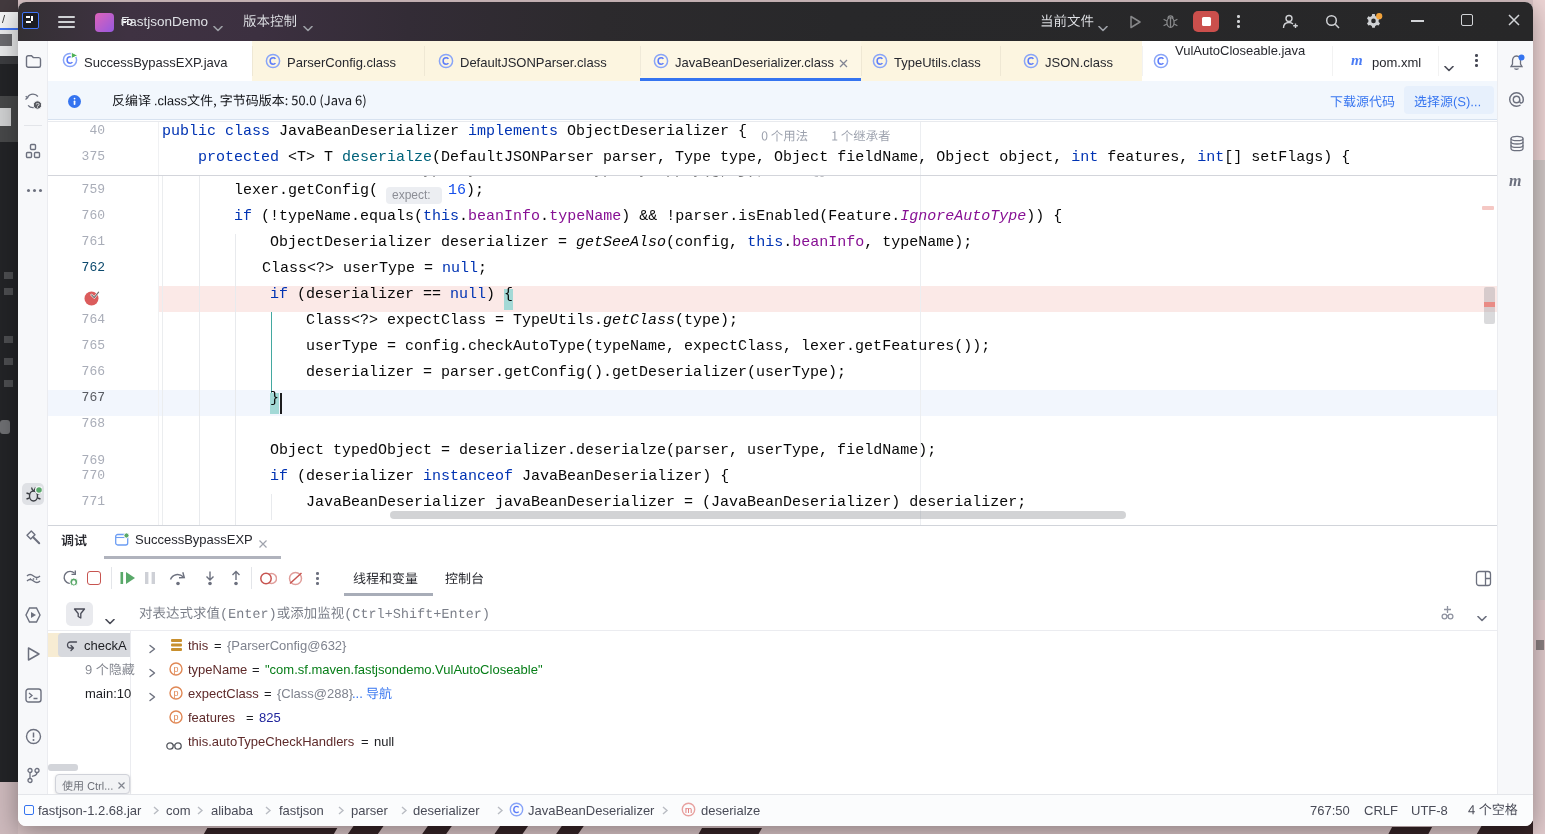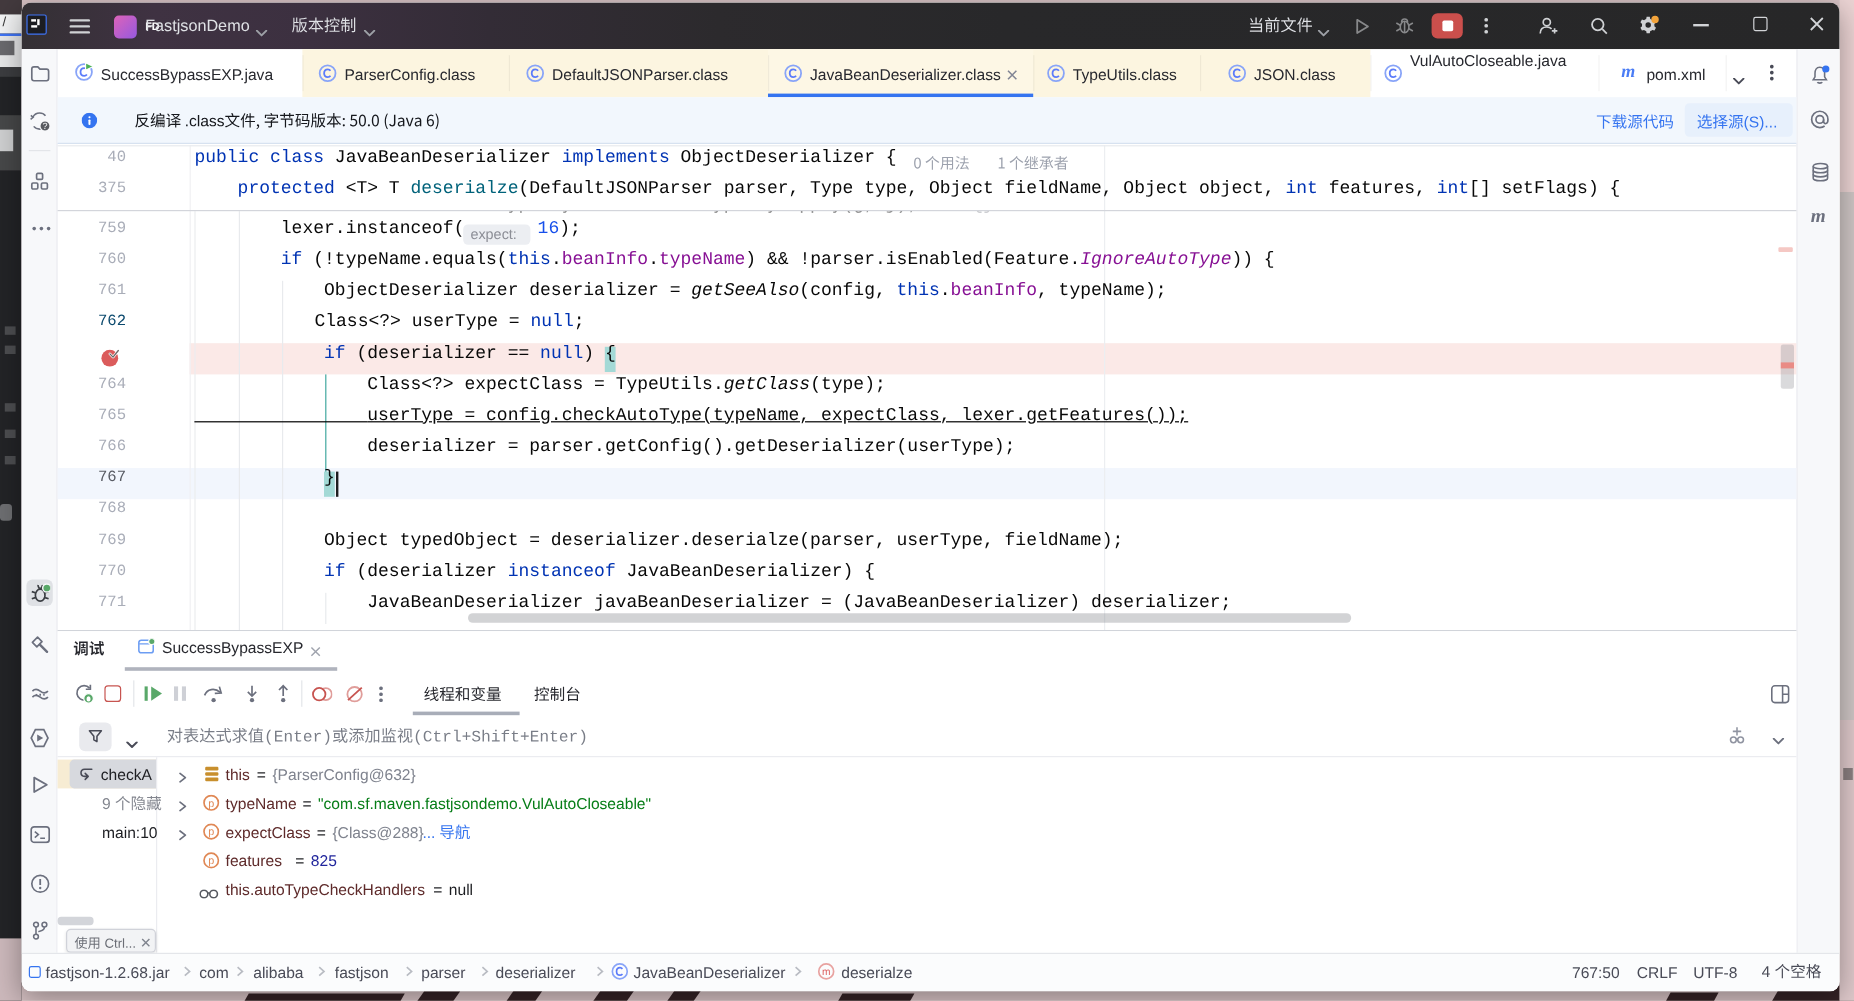--- a/index.html
+++ b/index.html
@@ -261,21 +261,21 @@
     <div style="position:absolute;left:42.0px;top:146.5px;width:45.0px;height:26px;line-height:26px;font:13px 'Liberation Mono',monospace;color:#a9adb8;text-align:right;">375</div>
     <div style="position:absolute;left:42.0px;top:179.5px;width:45.0px;height:26px;line-height:26px;font:13px 'Liberation Mono',monospace;color:#a9adb8;text-align:right;">759</div>
     <div style="position:absolute;left:42.0px;top:205.5px;width:45.0px;height:26px;line-height:26px;font:13px 'Liberation Mono',monospace;color:#a9adb8;text-align:right;">760</div>
     <div style="position:absolute;left:42.0px;top:231.5px;width:45.0px;height:26px;line-height:26px;font:13px 'Liberation Mono',monospace;color:#a9adb8;text-align:right;">761</div>
     <div style="position:absolute;left:42.0px;top:257.5px;width:45.0px;height:26px;line-height:26px;font:13px 'Liberation Mono',monospace;color:#0c4a6e;text-align:right;">762</div>
     <div style="position:absolute;left:42.0px;top:309.5px;width:45.0px;height:26px;line-height:26px;font:13px 'Liberation Mono',monospace;color:#a9adb8;text-align:right;">764</div>
     <div style="position:absolute;left:42.0px;top:335.5px;width:45.0px;height:26px;line-height:26px;font:13px 'Liberation Mono',monospace;color:#a9adb8;text-align:right;">765</div>
     <div style="position:absolute;left:42.0px;top:361.5px;width:45.0px;height:26px;line-height:26px;font:13px 'Liberation Mono',monospace;color:#a9adb8;text-align:right;">766</div>
     <div style="position:absolute;left:42.0px;top:387.5px;width:45.0px;height:26px;line-height:26px;font:13px 'Liberation Mono',monospace;color:#585b63;text-align:right;">767</div>
     <div style="position:absolute;left:42.0px;top:413.5px;width:45.0px;height:26px;line-height:26px;font:13px 'Liberation Mono',monospace;color:#a9adb8;text-align:right;">768</div>
-    <div style="position:absolute;left:42.0px;top:440px;width:45.0px;height:26px;line-height:26px;font:13px 'Liberation Mono',monospace;color:#a9adb8;text-align:right;">769</div>
+    <div style="position:absolute;left:42.0px;top:451px;width:45.0px;height:26px;line-height:26px;font:13px 'Liberation Mono',monospace;color:#a9adb8;text-align:right;">769</div>
     <div style="position:absolute;left:42.0px;top:465.5px;width:45.0px;height:26px;line-height:26px;font:13px 'Liberation Mono',monospace;color:#a9adb8;text-align:right;">770</div>
     <div style="position:absolute;left:42.0px;top:491.5px;width:45.0px;height:26px;line-height:26px;font:13px 'Liberation Mono',monospace;color:#a9adb8;text-align:right;">771</div>
     <div style="position:absolute;left:66.0px;top:289.0px;width:16.0px;height:15.0px;"><svg width="16" height="15" viewBox="0 0 16 15">
         <circle cx="7.5" cy="7.5" r="7" fill="#db5c5c"></circle>
         <path d="M7.6 3.9 L10.2 6.6 L14.6 1.1" stroke="#fff" stroke-width="2.2" fill="none" stroke-linecap="round" stroke-linejoin="round"></path>
         <path d="M7.6 3.9 L10.2 6.6 L14.6 1.1" stroke="#6d6a6a" stroke-width="1.1" fill="none" stroke-linecap="round" stroke-linejoin="round"></path>
       </svg></div>
     <div style="position:absolute;left:486.1px;top:286.5px;width:9.0px;height:21.0px;background:#a3d9d6;"></div>
     <div style="position:absolute;left:252.0px;top:390.5px;width:9.0px;height:21.0px;background:#a3d9d6;"></div>
     <div style="position:absolute;left:262.0px;top:390.5px;width:2.0px;height:21.0px;background:#1d1d1f;"></div>
@@ -300,30 +300,30 @@
             <path transform="translate(34.7 0) scale(0.01250 -0.01250)" d="M469 606H545V25Q545 -10 536 -28Q526 -46 500 -55Q475 -64 433 -66Q390 -69 326 -69Q323 -53 315 -32Q307 -10 298 5Q349 3 391 3Q432 2 446 3Q459 4 464 9Q469 13 469 25ZM201 798H752V729H201ZM730 798H749L766 801L818 764Q780 725 729 686Q679 648 624 615Q568 582 513 557Q506 568 492 583Q479 597 469 606Q518 626 568 656Q618 686 661 720Q704 753 730 783ZM352 514H659V450H352ZM69 582H286V513H69ZM334 360H676V295H334ZM288 202H721V136H288ZM887 590 947 542Q921 510 890 477Q860 443 829 412Q798 382 771 358L724 399Q750 423 780 456Q810 489 839 525Q867 560 887 590ZM735 613Q752 500 782 398Q812 295 858 214Q903 134 967 85Q958 78 948 67Q937 56 928 44Q918 32 911 22Q845 80 798 168Q750 256 719 367Q688 478 669 602ZM266 582H281L295 585L341 568Q322 440 286 333Q250 227 201 145Q153 63 95 10Q89 19 78 29Q68 40 57 50Q46 59 37 65Q93 114 139 188Q185 263 217 359Q250 454 266 565Z"></path>
             <path transform="translate(47.2 0) scale(0.01250 -0.01250)" d="M54 519H946V451H54ZM142 714H722V648H142ZM305 183H776V123H305ZM305 18H776V-47H305ZM399 840H473V483H399ZM837 806 901 771Q801 640 671 531Q540 422 390 336Q240 250 80 189Q76 198 67 209Q58 221 49 233Q39 244 32 252Q194 308 343 390Q492 472 619 577Q745 682 837 806ZM264 346H823V-76H746V282H339V-80H264Z"></path>
           </g>
         </g>
       </svg></div>
     <div style="position:absolute;left:30.0px;top:172.5px;width:1449.0px;height:1.5px;background:#d3d5db;"></div>
     <div style="position:absolute;left:30.0px;top:119.0px;width:1449.0px;height:0.5px;background:#e8eaee;"></div>
     <div style="position:absolute;left:216.0px;top:174.0px;width:700.0px;height:5.5px;overflow:hidden;opacity:.55;">
       <div style="position:absolute;left:0;top:-14.5px;line-height:20px;font:15px 'Liberation Mono',monospace;white-space:pre;"><span style="color:#0033b3;">boolean</span><span style="color:#080808;"> enableFor = typeKey != </span><span style="color:#0033b3;">null</span><span style="color:#080808;"> &amp;&amp; typeKey.apply(g, j); </span><span style="color:#8c8e96;">// #{}</span></div>
     </div>
-    <div style="position:absolute;left:144.0px;top:179.5px;height:26px;line-height:26px;font:15px 'Liberation Mono',monospace;white-space:pre;"><span style="color:#080808;">        </span><span style="color:#080808;">lexer.instanceof(</span></div>
+    <div style="position:absolute;left:144.0px;top:179.5px;height:26px;line-height:26px;font:15px 'Liberation Mono',monospace;white-space:pre;"><span style="color:#080808;">        </span><span style="color:#080808;">lexer.getConfig(</span></div>
     <div style="position:absolute;left:368.0px;top:184.5px;width:56.0px;height:17.0px;background:#eceef2;border-radius:4px;"></div>
     <div style="position:absolute;left:374.0px;top:186.0px;font:12px 'Liberation Sans',sans-serif;color:#8c8e96;white-space:pre;">expect:</div>
     <div style="position:absolute;left:430.0px;top:179.5px;height:26px;line-height:26px;font:15px 'Liberation Mono',monospace;white-space:pre;"><span style="color:#1750eb;">16</span><span style="color:#080808;">);</span></div>
     <div style="position:absolute;left:144.0px;top:205.5px;height:26px;line-height:26px;font:15px 'Liberation Mono',monospace;white-space:pre;"><span style="color:#080808;">        </span><span style="color:#0033b3;">if </span><span style="color:#080808;">(!typeName.equals(</span><span style="color:#0033b3;">this</span><span style="color:#080808;">.</span><span style="color:#871094;">beanInfo</span><span style="color:#080808;">.</span><span style="color:#871094;">typeName</span><span style="color:#080808;">) &amp;&amp; !parser.isEnabled(Feature.</span><span style="color:#871094;font-style:italic;">IgnoreAutoType</span><span style="color:#080808;">)) {</span></div>
     <div style="position:absolute;left:144.0px;top:231.5px;height:26px;line-height:26px;font:15px 'Liberation Mono',monospace;white-space:pre;"><span style="color:#080808;">            </span><span style="color:#080808;">ObjectDeserializer deserializer = </span><span style="color:#080808;font-style:italic;">getSeeAlso</span><span style="color:#080808;">(config, </span><span style="color:#0033b3;">this</span><span style="color:#080808;">.</span><span style="color:#871094;">beanInfo</span><span style="color:#080808;">, typeName);</span></div>
     <div style="position:absolute;left:136px;top:257.5px;height:26px;line-height:26px;font:15px 'Liberation Mono',monospace;white-space:pre;"><span style="color:#080808;">            </span><span style="color:#080808;">Class&lt;?&gt; userType = </span><span style="color:#0033b3;">null</span><span style="color:#080808;">;</span></div>
     <div style="position:absolute;left:144.0px;top:283.5px;height:26px;line-height:26px;font:15px 'Liberation Mono',monospace;white-space:pre;"><span style="color:#080808;">            </span><span style="color:#0033b3;">if </span><span style="color:#080808;">(deserializer == </span><span style="color:#0033b3;">null</span><span style="color:#080808;">) {</span></div>
     <div style="position:absolute;left:144.0px;top:309.5px;height:26px;line-height:26px;font:15px 'Liberation Mono',monospace;white-space:pre;"><span style="color:#080808;">                </span><span style="color:#080808;">Class&lt;?&gt; expectClass = TypeUtils.</span><span style="color:#080808;font-style:italic;">getClass</span><span style="color:#080808;">(type);</span></div>
-    <div style="position:absolute;left:144.0px;top:335.5px;height:26px;line-height:26px;font:15px 'Liberation Mono',monospace;white-space:pre;text-decoration:underline;"><span style="color:#080808;">                </span><span style="color:#080808;">userType = config.checkAutoType(typeName, expectClass, lexer.getFeatures());</span></div>
+    <div style="position:absolute;left:144.0px;top:335.5px;height:26px;line-height:26px;font:15px 'Liberation Mono',monospace;white-space:pre;"><span style="color:#080808;">                </span><span style="color:#080808;">userType = config.checkAutoType(typeName, expectClass, lexer.getFeatures());</span></div>
     <div style="position:absolute;left:144.0px;top:361.5px;height:26px;line-height:26px;font:15px 'Liberation Mono',monospace;white-space:pre;"><span style="color:#080808;">                </span><span style="color:#080808;">deserializer = parser.getConfig().getDeserializer(userType);</span></div>
     <div style="position:absolute;left:144.0px;top:387.5px;height:26px;line-height:26px;font:15px 'Liberation Mono',monospace;white-space:pre;"><span style="color:#080808;">            </span><span style="color:#080808;">}</span></div>
     <div style="position:absolute;left:144.0px;top:439.5px;height:26px;line-height:26px;font:15px 'Liberation Mono',monospace;white-space:pre;"><span style="color:#080808;">            </span><span style="color:#080808;">Object typedObject = deserializer.deserialze(parser, userType, fieldName);</span></div>
     <div style="position:absolute;left:144.0px;top:465.5px;height:26px;line-height:26px;font:15px 'Liberation Mono',monospace;white-space:pre;"><span style="color:#080808;">            </span><span style="color:#0033b3;">if </span><span style="color:#080808;">(deserializer </span><span style="color:#0033b3;">instanceof </span><span style="color:#080808;">JavaBeanDeserializer) {</span></div>
     <div style="position:absolute;left:144.0px;top:491.5px;height:26px;line-height:26px;font:15px 'Liberation Mono',monospace;white-space:pre;"><span style="color:#080808;">                </span><span style="color:#080808;">JavaBeanDeserializer javaBeanDeserializer = (JavaBeanDeserializer) deserializer;</span></div>
     <div style="position:absolute;left:372.0px;top:509.0px;width:736.0px;height:8.0px;background:rgba(125,128,134,0.35);border-radius:4px;"></div>
     <div style="position:absolute;left:1464.0px;top:204.0px;width:12.0px;height:4.0px;background:#f5c8c4;border-radius:1px;"></div>
     <div style="position:absolute;left:1466.0px;top:285.0px;width:11.0px;height:37.0px;background:rgba(150,150,155,0.35);border-radius:2px;"></div>
     <div style="position:absolute;left:1466.0px;top:300.0px;width:11.0px;height:5.0px;background:#e98b85;"></div>
     <div style="position:absolute;left:30.0px;top:523.0px;width:1449.0px;height:1.0px;background:#d1d4da;"></div>

